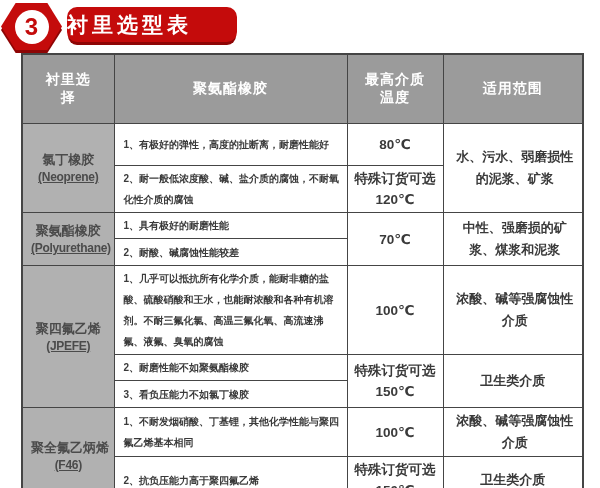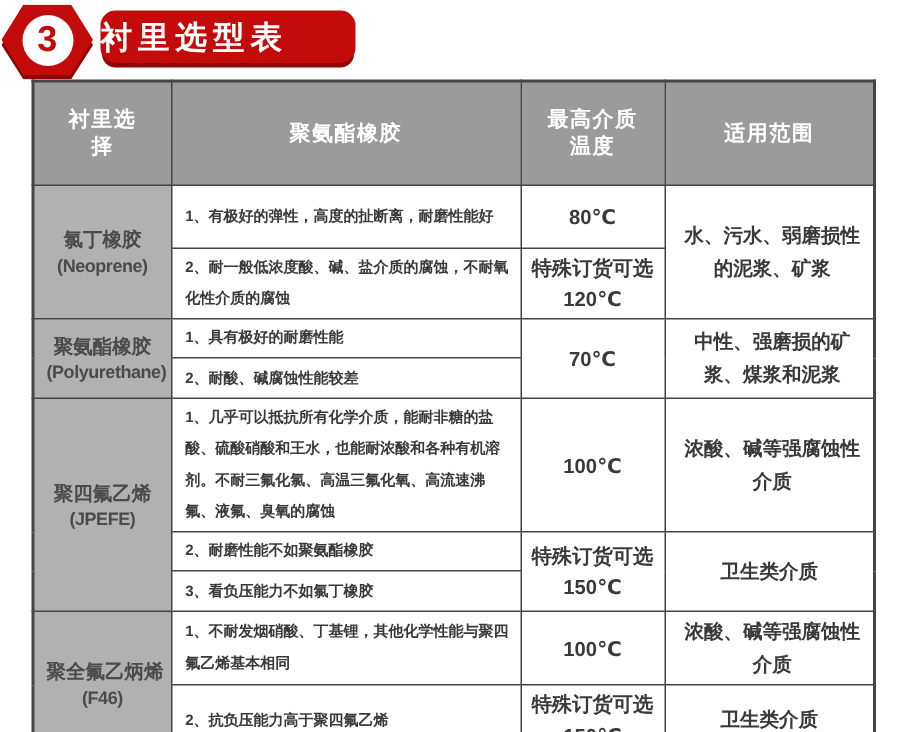--- a/index.html
+++ b/index.html
@@ -36,21 +36,21 @@
   
   table.lining{position:absolute;left:21px;top:53px;width:561px;
     border-collapse:collapse;table-layout:fixed;
     border:2px solid var(--border-dark);}
   table.lining th,table.lining td{border:1px solid var(--border-dark);vertical-align:middle;}
   thead th{background:var(--header-gray);color:var(--text-white);
     font-size:14px;font-weight:bold;letter-spacing:1px;text-align:center;padding:16px;}
   td.lining-cell{background:var(--row-label-gray);color:#4b4b4b;
     text-align:center;font-weight:bold;padding:8px;}
   td.lining-cell .lname{font-size:13px;line-height:18px;white-space:nowrap;}
-  td.lining-cell .lsub{font-size:12px;line-height:16px;letter-spacing:-0.3px;white-space:nowrap;}
+  td.lining-cell .lsub{font-size:12px;line-height:16px;letter-spacing:-0.3px;white-space:nowrap;text-decoration:underline;}
   td.perf{color:var(--text-dark);font-size:10px;font-weight:600;
     line-height:21px;padding:2px 6px 2px 9px;text-align:left;}
   td.temp{color:var(--text-dark);font-size:13.5px;font-weight:600;
     text-align:center;white-space:pre-line;line-height:21px;padding:2px;}
   td.app{color:var(--text-dark);font-size:13px;font-weight:600;
     line-height:22px;padding:2px 6px 2px 10px;text-align:center;}
   td.app.center{text-align:center;padding:2px;margin-left:36px;}
 </style>
 </head>
 <body>

